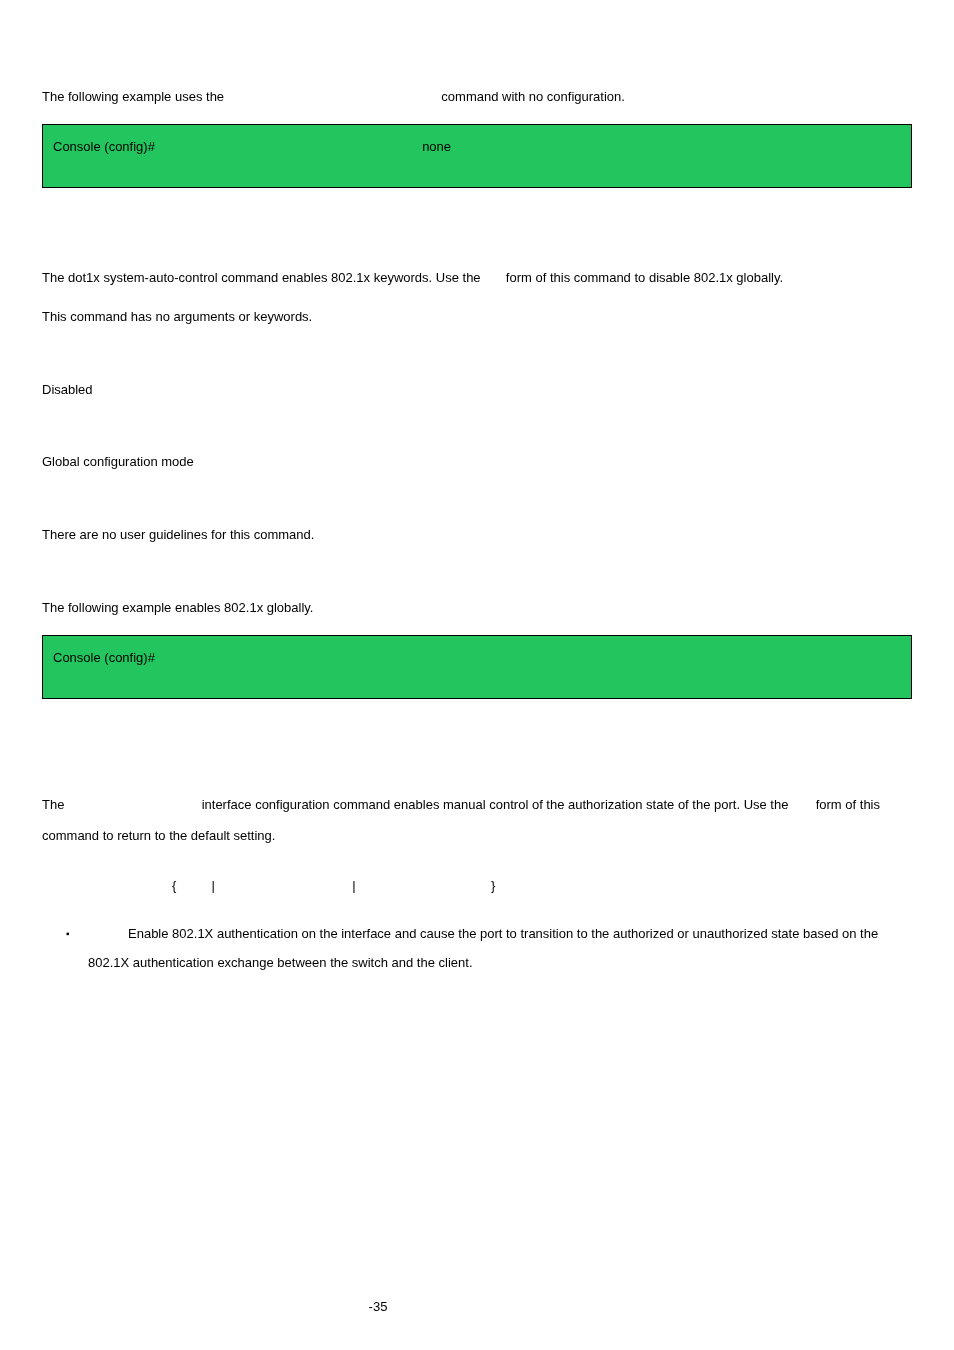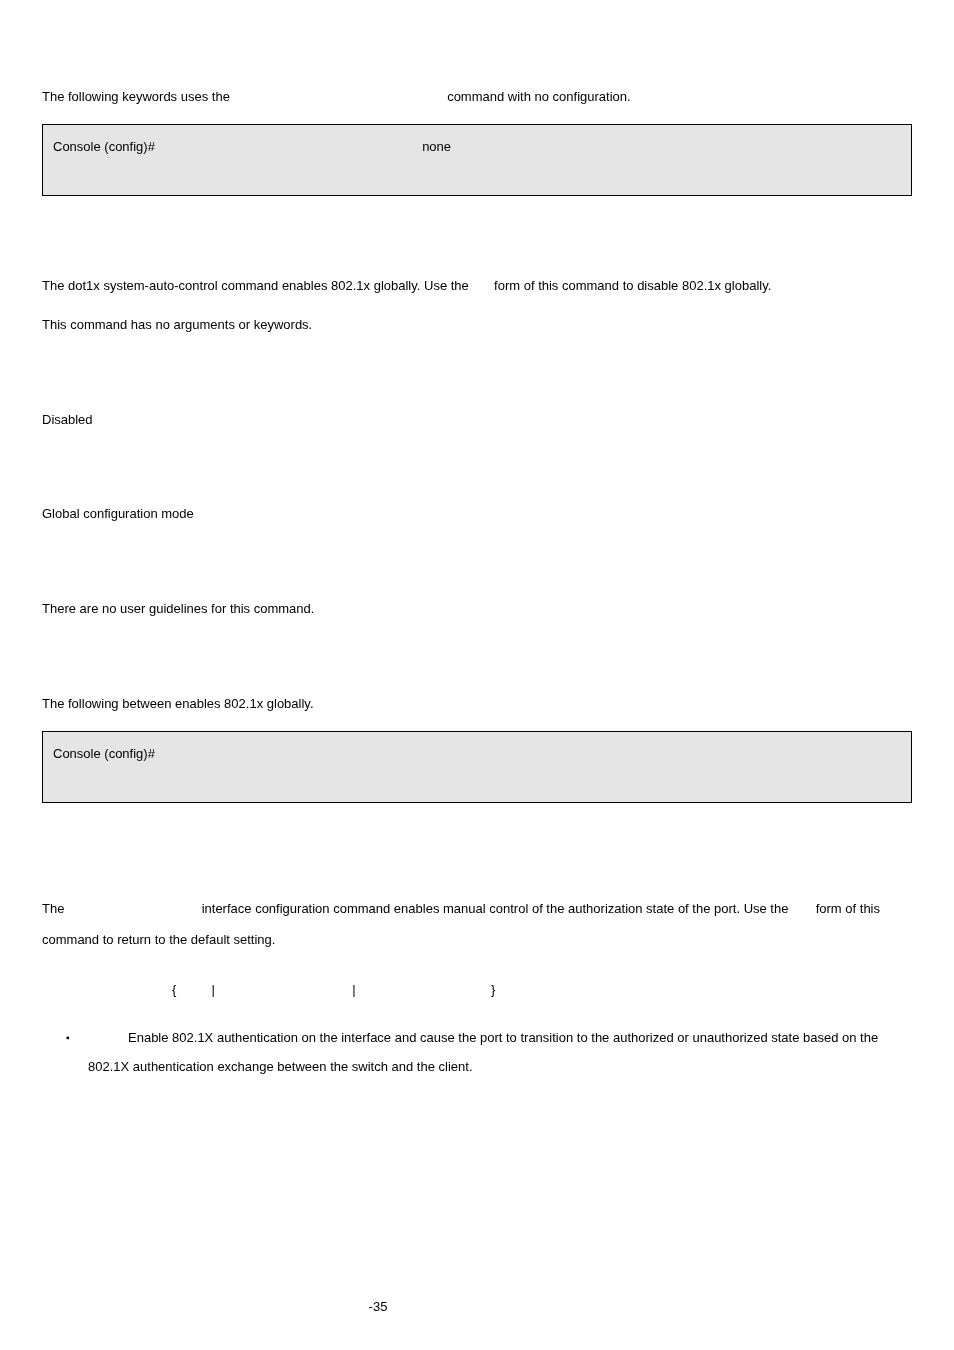--- a/index.html
+++ b/index.html
@@ -13,27 +13,27 @@
     color: #000000;
     position: relative;
     padding: 85px 42px 0 42px;
     line-height: 1.9;
   }
   .para {
     margin: 0 0 14px 0;
   }
   .code-box {
     border: 1px solid #000;
-    background: #e5e5e5;
-    padding: 10px 10px 36px 10px;
+    background: #22c55e;
+    padding: 10px 10px 28px 10px;
     margin: 4px 0 20px 0;
     font-size: 13px;
   }
   .gap-lg { margin-top: 78px; }
-  .gap-md { margin-top: 70px; }
+  .gap-md { margin-top: 48px; }
   .bullet-row {
     display: flex;
     margin-left: 24px;
     margin-top: 18px;
   }
   .bullet-mark {
     width: 22px;
     flex: 0 0 22px;
     font-size: 10px;
     padding-top: 4px;
@@ -54,46 +54,46 @@
   .syntax-line {
     margin-left: 130px;
     margin-top: 22px;
     margin-bottom: 22px;
   }
 </style>
 </head>
 <body>
 
 <p class="para">
-  <span>The following keywords uses the</span>
+  <span>The following example uses the</span>
   <span class="inline-gap" style="width:210px;"></span>
   <span>command with no configuration.</span>
 </p>
 
 <div class="code-box">
   <span>Console (config)#</span>
   <span class="inline-gap" style="width:260px;"></span>
   <span>none</span>
 </div>
 
 <p class="para gap-lg">
-  <span>The dot1x system-auto-control command enables 802.1x globally. Use the</span>
+  <span>The dot1x system-auto-control command enables 802.1x keywords. Use the</span>
   <span class="inline-gap" style="width:18px;"></span>
   <span>form of this command to disable 802.1x globally.</span>
 </p>
 
 <p class="para" style="">This command has no arguments or keywords.</p>
 
 <p class="para gap-md">Disabled</p>
 
 <p class="para gap-md">Global configuration mode</p>
 
 <p class="para gap-md">There are no user guidelines for this command.</p>
 
-<p class="para gap-md">The following between enables 802.1x globally.</p>
+<p class="para gap-md">The following example enables 802.1x globally.</p>
 
 <div class="code-box">
   <span>Console (config)#</span>
 </div>
 
 <p class="para" style="margin-top:90px; line-height:2.4;">
   <span>The</span>
   <span class="inline-gap" style="width:130px;"></span>
   <span>interface configuration command enables manual control of the authorization state of the port. Use the</span>
   <span class="inline-gap" style="width:20px;"></span>

